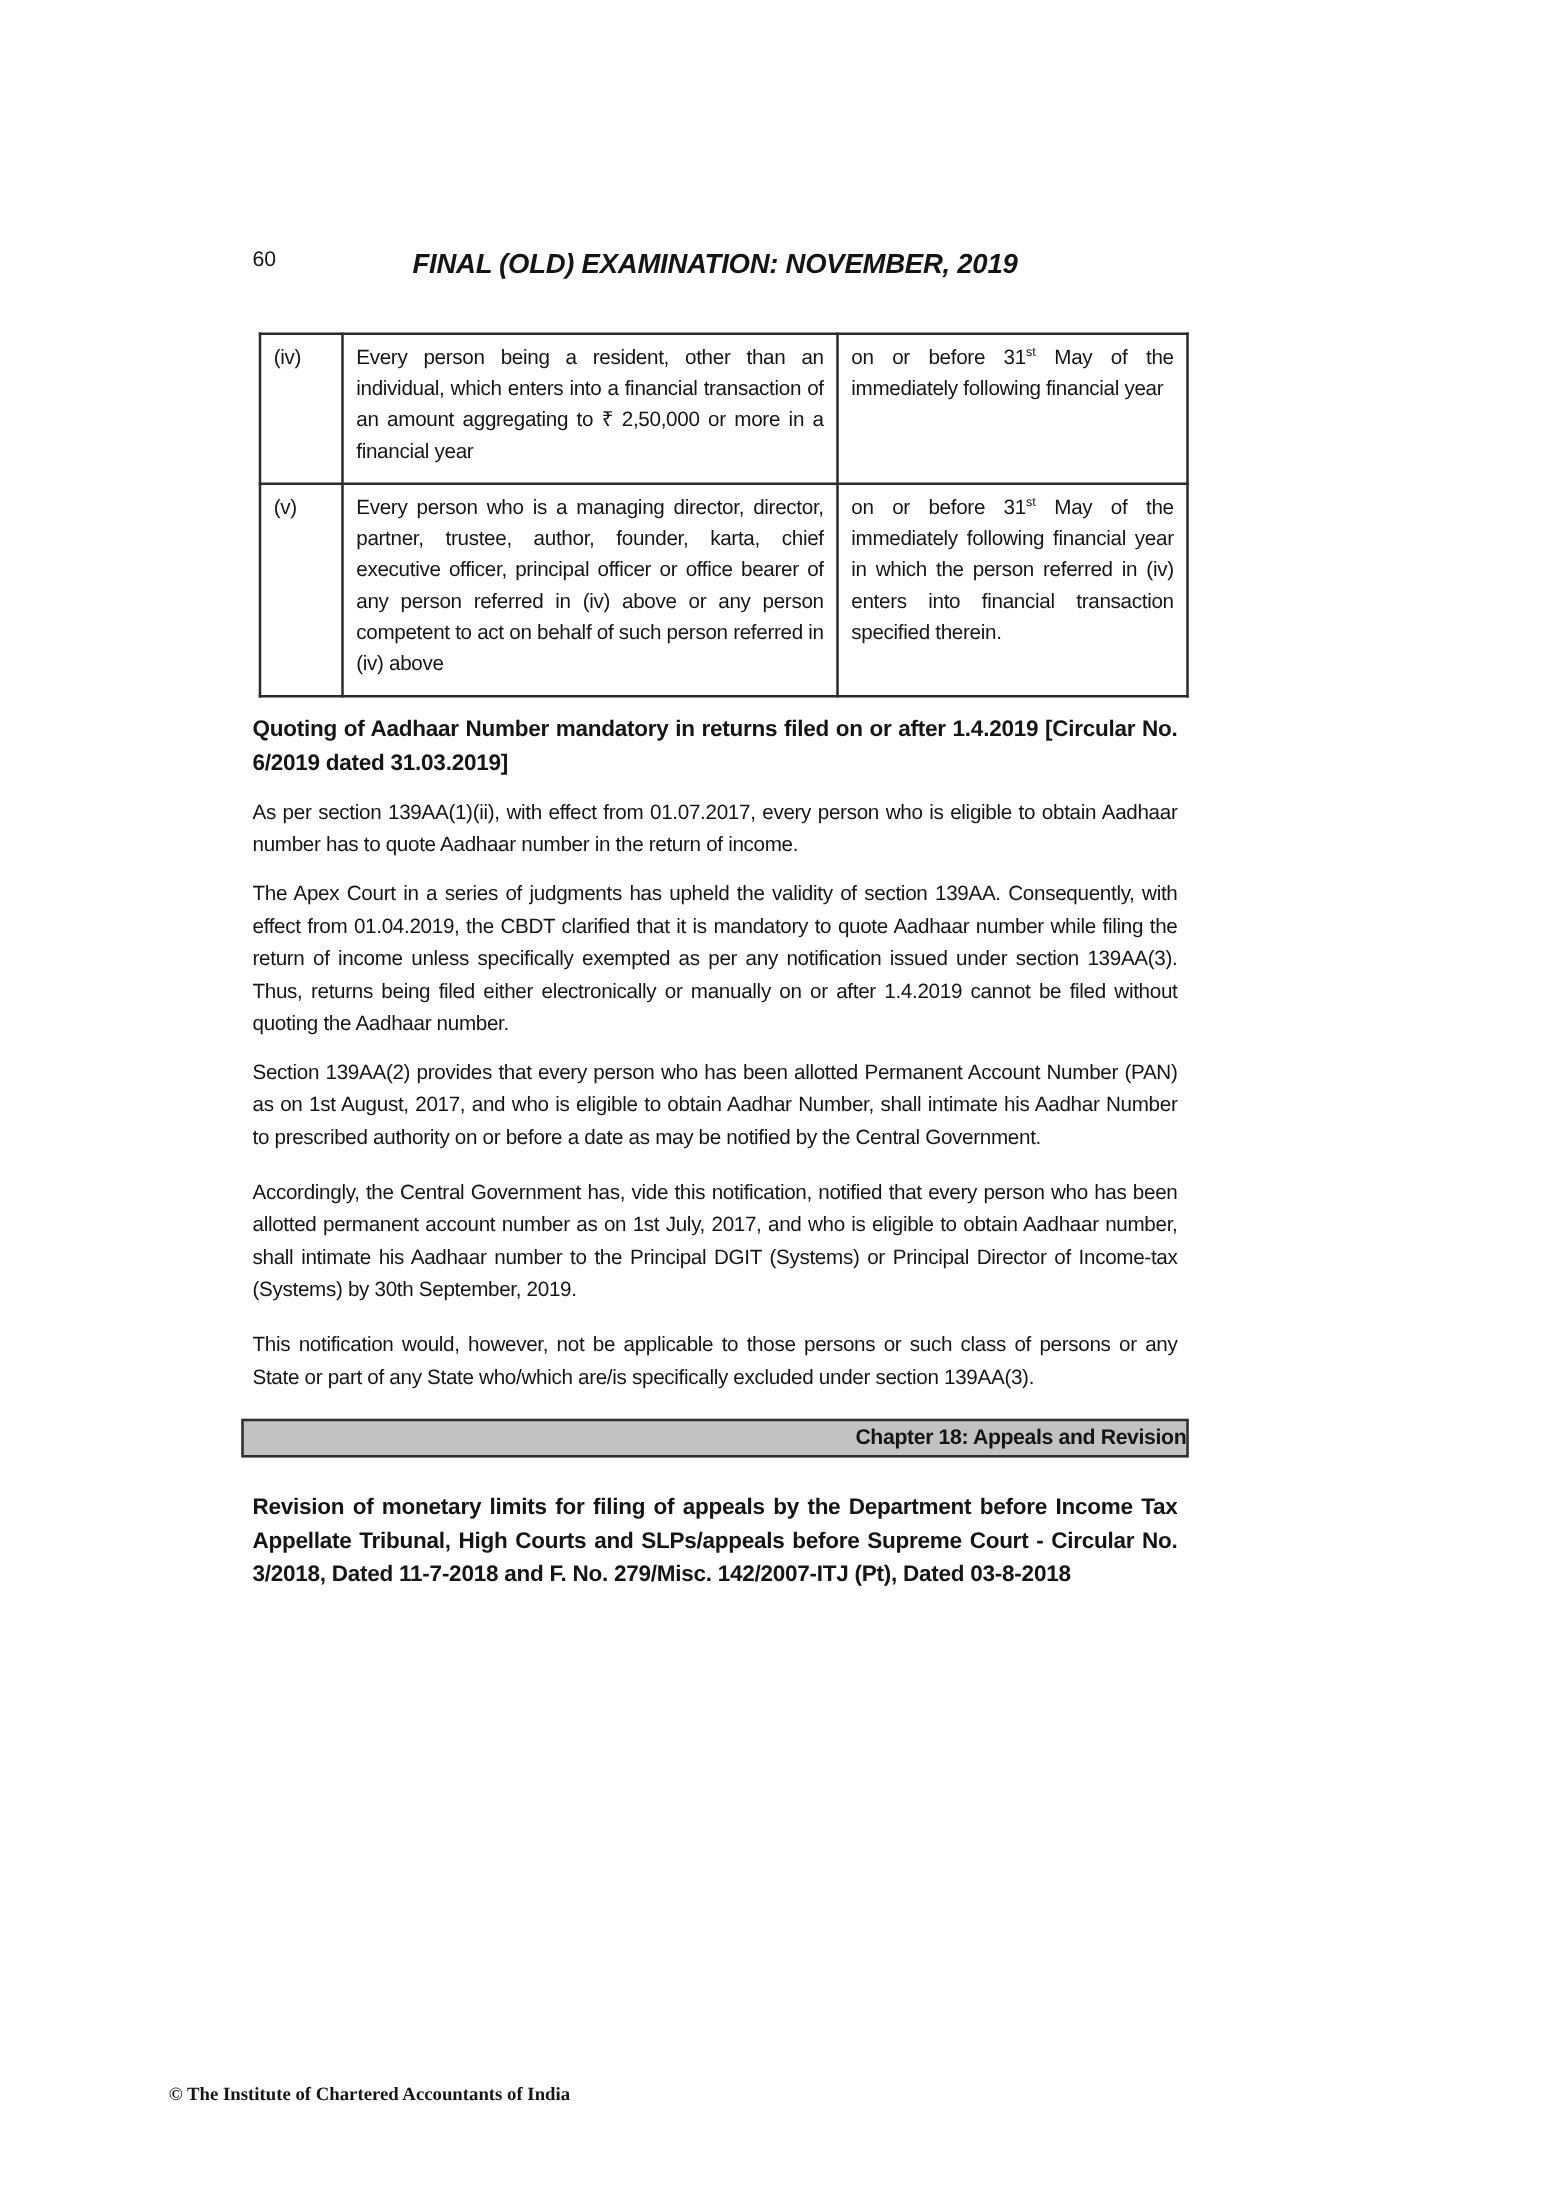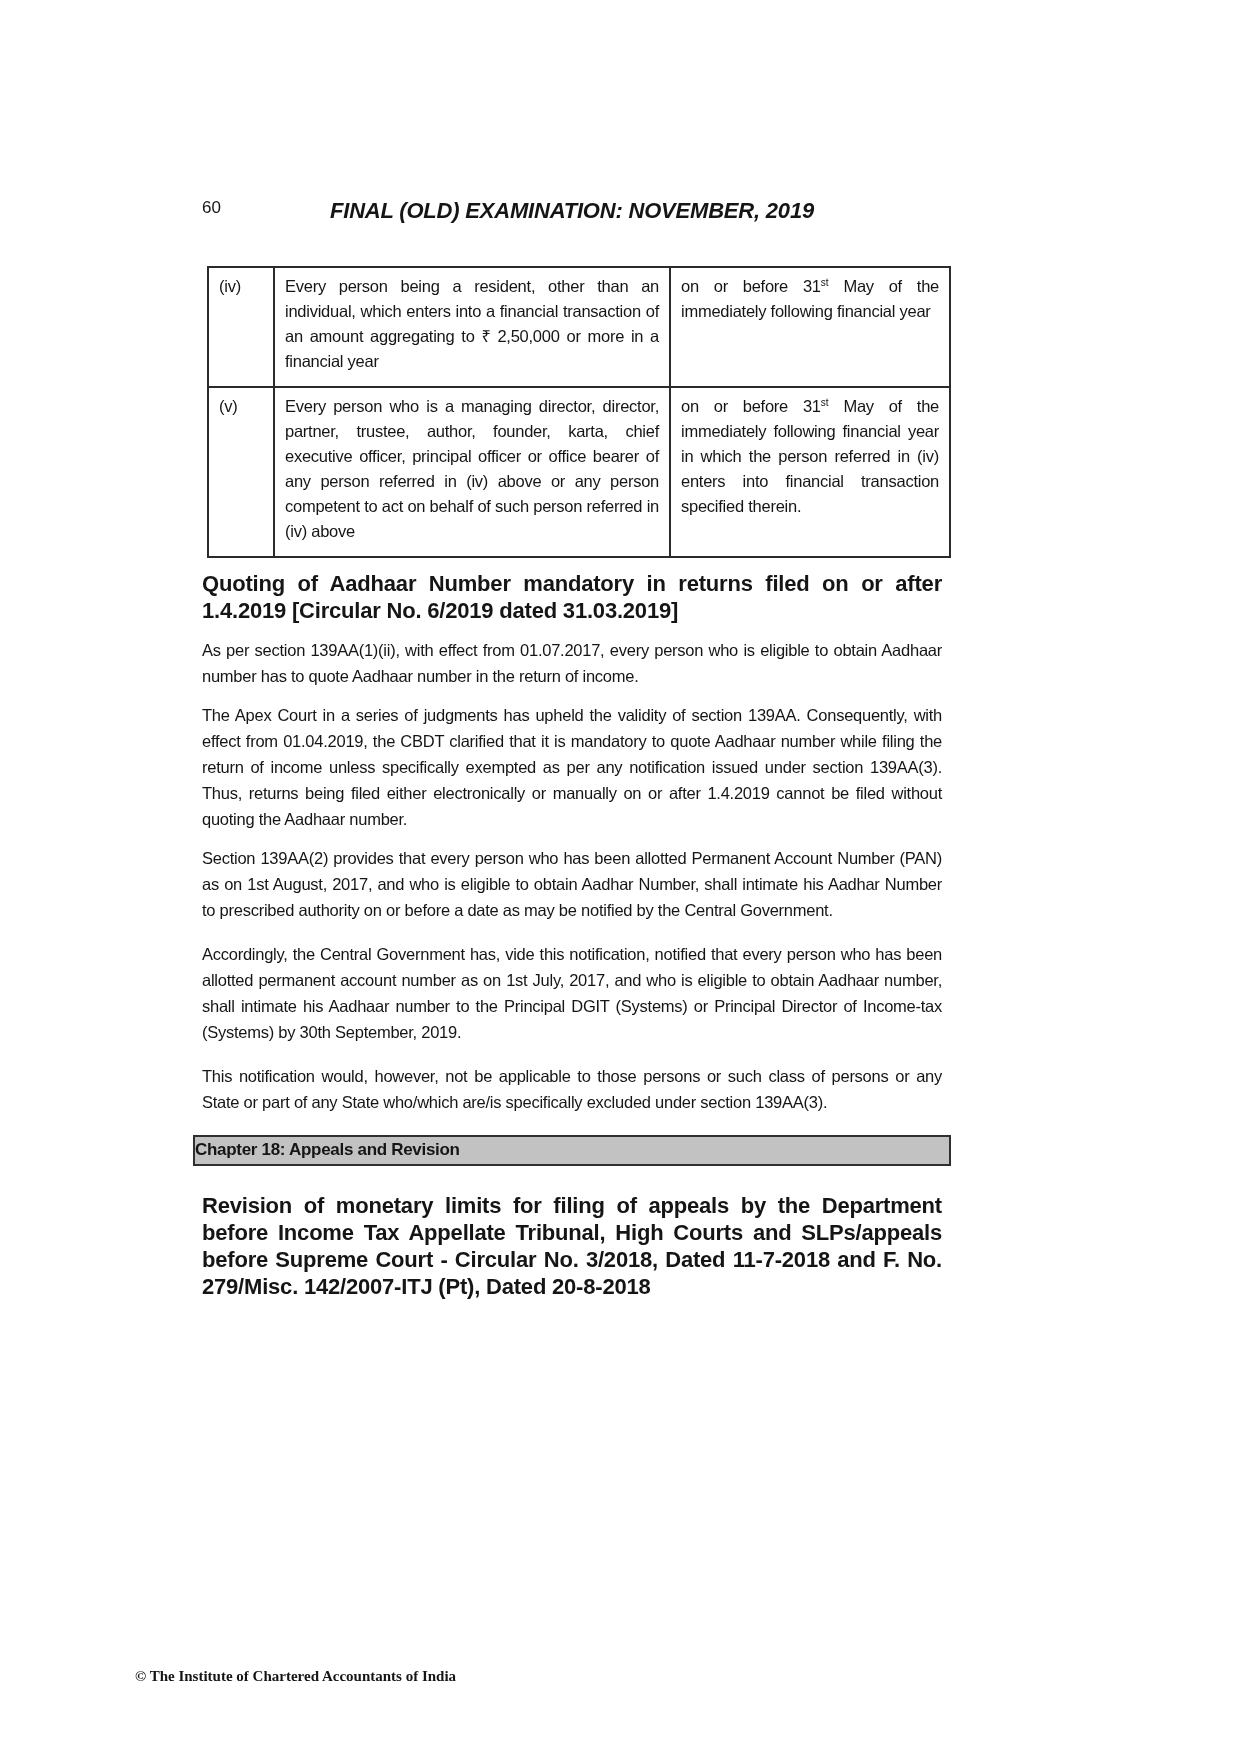--- a/index.html
+++ b/index.html
@@ -65,31 +65,31 @@
   td.col-when { width: 258px; text-align: justify; }
   .body-text {
     font-size: 16.5px;
     line-height: 26px;
     letter-spacing: -0.25px;
     text-align: justify;
     margin: 13px 0;
   }
   .section-heading {
     font-weight: bold;
-    font-size: 22px;
+    font-size: 18px;
     line-height: 27px;
     letter-spacing: -0.2px;
     text-align: justify;
     margin: 15px 0 12px 0;
   }
   .chapter-banner {
     margin: 20px -9px 0 -9px;
     background: #c2c2c2;
     border: 2px solid #2f2f2f;
-    text-align: left;
+    text-align: right;
     font-weight: bold;
     font-size: 17px;
     letter-spacing: -0.3px;
     padding: 3px 0 4px 0;
   }
   .chapter-banner-wrap { margin-bottom: 26px; }
   sup.ord {
     font-size: 10px;
     vertical-align: super;
     line-height: 0;
@@ -135,18 +135,18 @@
     <p class="body-text">The Apex Court in a series of judgments has upheld the validity of section 139AA. Consequently, with effect from 01.04.2019, the CBDT clarified that it is mandatory to quote Aadhaar number while filing the return of income unless specifically exempted as per any notification issued under section 139AA(3). Thus, returns being filed either electronically or manually on or after 1.4.2019 cannot be filed without quoting the Aadhaar number.</p>
 
     <p class="body-text">Section 139AA(2) provides that every person who has been allotted Permanent Account Number (PAN) as on 1st August, 2017, and who is eligible to obtain Aadhar Number, shall intimate his Aadhar Number to prescribed authority on or before a date as may be notified by the Central Government.</p>
     <p class="body-text" style="margin-top:18px;">Accordingly, the Central Government has, vide this notification, notified that every person who has been allotted permanent account number as on 1st July, 2017, and who is eligible to obtain Aadhaar number, shall intimate his Aadhaar number to the Principal DGIT (Systems) or Principal Director of Income-tax (Systems) by 30th September, 2019.</p>
     <p class="body-text" style="margin-top:18px;">This notification would, however, not be applicable to those persons or such class of persons or any State or part of any State who/which are/is specifically excluded under section 139AA(3).</p>
 
     <div class="chapter-banner-wrap">
       <div class="chapter-banner">Chapter 18: Appeals and Revision</div>
     </div>
 
-    <div class="section-heading">Revision of monetary limits for filing of appeals by the Department before Income Tax Appellate Tribunal, High Courts and SLPs/appeals before Supreme Court - Circular No. 3/2018, Dated 11-7-2018 and F. No. 279/Misc. 142/2007-ITJ (Pt),  Dated 20-8-2018</div>
+    <div class="section-heading">Revision of monetary limits for filing of appeals by the Department before Income Tax Appellate Tribunal, High Courts and SLPs/appeals before Supreme Court - Circular No. 3/2018, Dated 11-7-2018 and F. No. 279/Misc. 142/2007-ITJ (Pt),  Dated 03-8-2018</div>
 
   </div>
 
   <div class="page-footer">© The Institute of Chartered Accountants of India</div>
 </div>
 
 </body></html>

